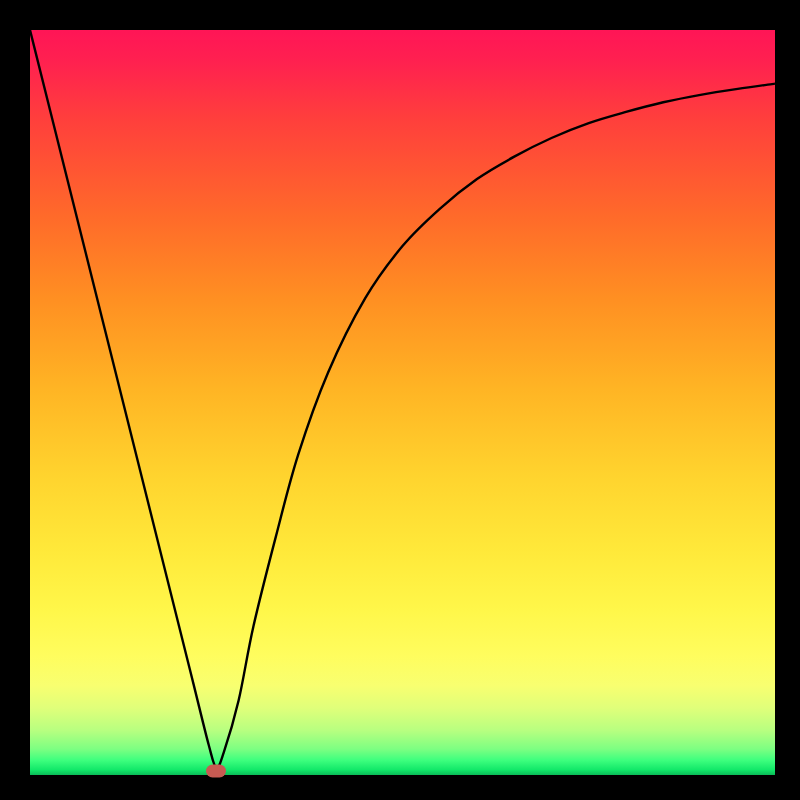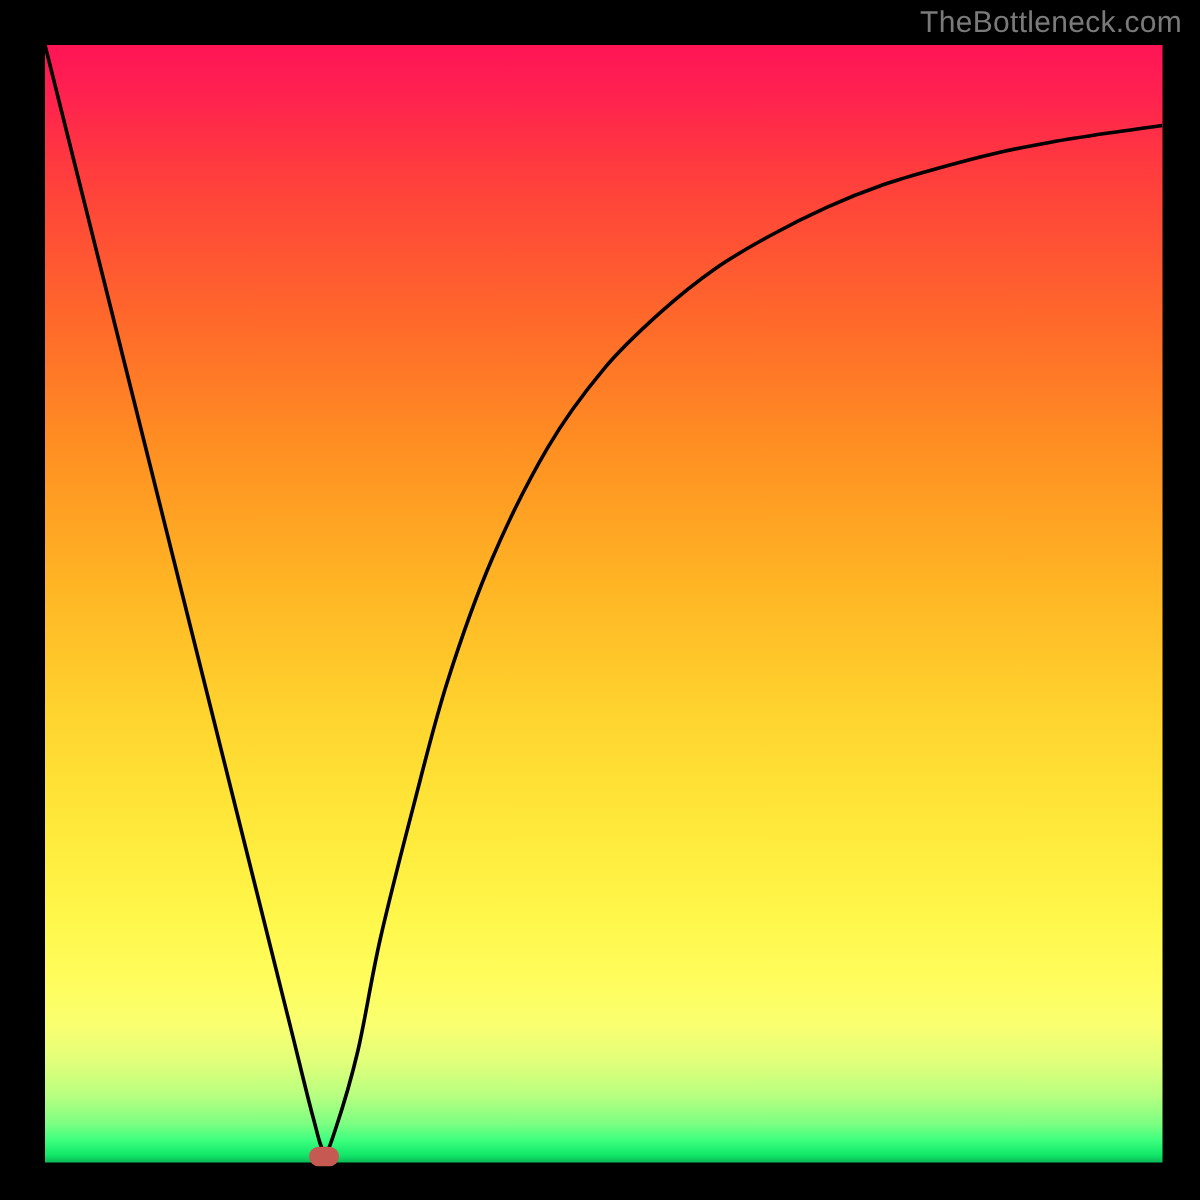--- a/index.html
+++ b/index.html
@@ -71,21 +71,20 @@
     border-radius: 7px;
     background: #c65a52;
     z-index: 3;
     transform: translate(-50%, -50%);
   }
 </style>
 </head>
 <body>
 
 <div class="frame">
-  <div class="watermark">TheBottleneck.com</div>
 
   <div class="plot">
     <svg class="curve" viewBox="0 0 745 745" preserveAspectRatio="none">
       <path id="curve-path" d="M 0 0 C 6.208333333333333 24.833333333333332, 24.833333333333336 99.33333333333334, 37.25 149 C 49.666666666666664 198.66666666666666, 62.083333333333336 248.33333333333334, 74.5 298 C 86.91666666666667 347.6666666666667, 99.33333333333333 397.3333333333333, 111.75 447 C 124.16666666666667 496.6666666666667, 140.30833333333334 561.2333333333333, 149 596 C 157.69166666666666 630.7666666666667, 158.93333333333334 635.7333333333333, 163.9 655.6 C 168.86666666666667 675.4666666666667, 175.075 701.5416666666667, 178.79999999999998 715.2 C 182.52499999999998 728.8583333333333, 183.76666666666665 736.3083333333333, 186.25 737.55 C 188.73333333333335 738.7916666666666, 189.97500000000002 733.8249999999999, 193.70000000000002 722.65 C 197.425 711.475, 203.63333333333335 691.6083333333333, 208.60000000000002 670.5 C 213.5666666666667 649.3916666666667, 217.29166666666666 623.3166666666666, 223.5 596 C 229.70833333333334 568.6833333333334, 238.40000000000003 535.1583333333333, 245.85000000000002 506.6 C 253.3 478.0416666666667, 259.5083333333333 451.96666666666664, 268.2 424.65 C 276.89166666666665 397.3333333333333, 286.825 368.775, 298 342.7 C 309.175 316.625, 322.8333333333333 289.3083333333333, 335.25 268.2 C 347.6666666666667 247.09166666666667, 360.0833333333333 230.95000000000007, 372.5 216.05000000000007 C 384.9166666666667 201.15000000000006, 397.33333333333337 189.97499999999997, 409.75000000000006 178.79999999999995 C 422.16666666666674 167.62499999999994, 434.58333333333337 157.69166666666666, 447 149 C 459.41666666666663 140.30833333333334, 471.8333333333333 133.47916666666666, 484.25 126.64999999999998 C 496.6666666666667 119.82083333333331, 509.0833333333333 113.61249999999997, 521.5 108.02499999999998 C 533.9166666666666 102.43749999999999, 546.3333333333334 97.47083333333332, 558.75 93.125 C 571.1666666666666 88.77916666666668, 583.5833333333334 85.42666666666672, 596 81.95000000000005 C 608.4166666666666 78.47333333333337, 620.8333333333334 75.12083333333332, 633.25 72.26499999999999 C 645.6666666666666 69.40916666666665, 658.0833333333334 67.05000000000005, 670.5 64.81500000000005 C 682.9166666666666 62.58000000000006, 695.3333333333334 60.71750000000001, 707.75 58.85500000000002 C 720.1666666666666 56.99250000000003, 738.7916666666666 54.50916666666675, 745 53.6400000000001" fill="none" stroke="#000000" stroke-width="2.4"></path>
     </svg>
     <div id="min-marker" class="marker" style="left: 186.25px; top: 741.275px; background: rgb(198, 90, 82);"></div>
   </div>
 </div>
 
 </body></html>

